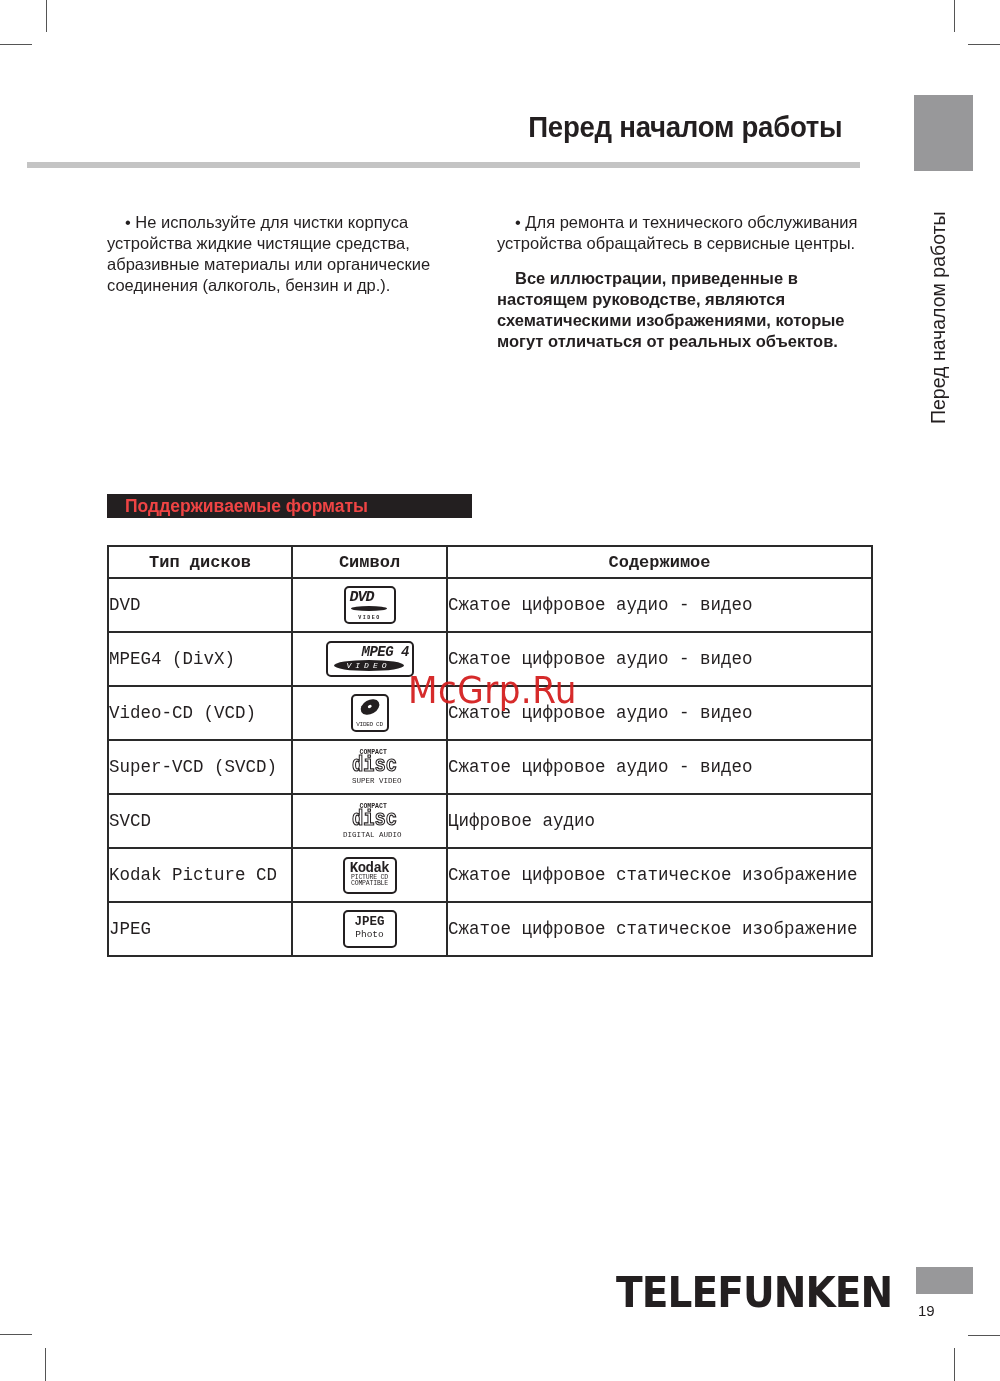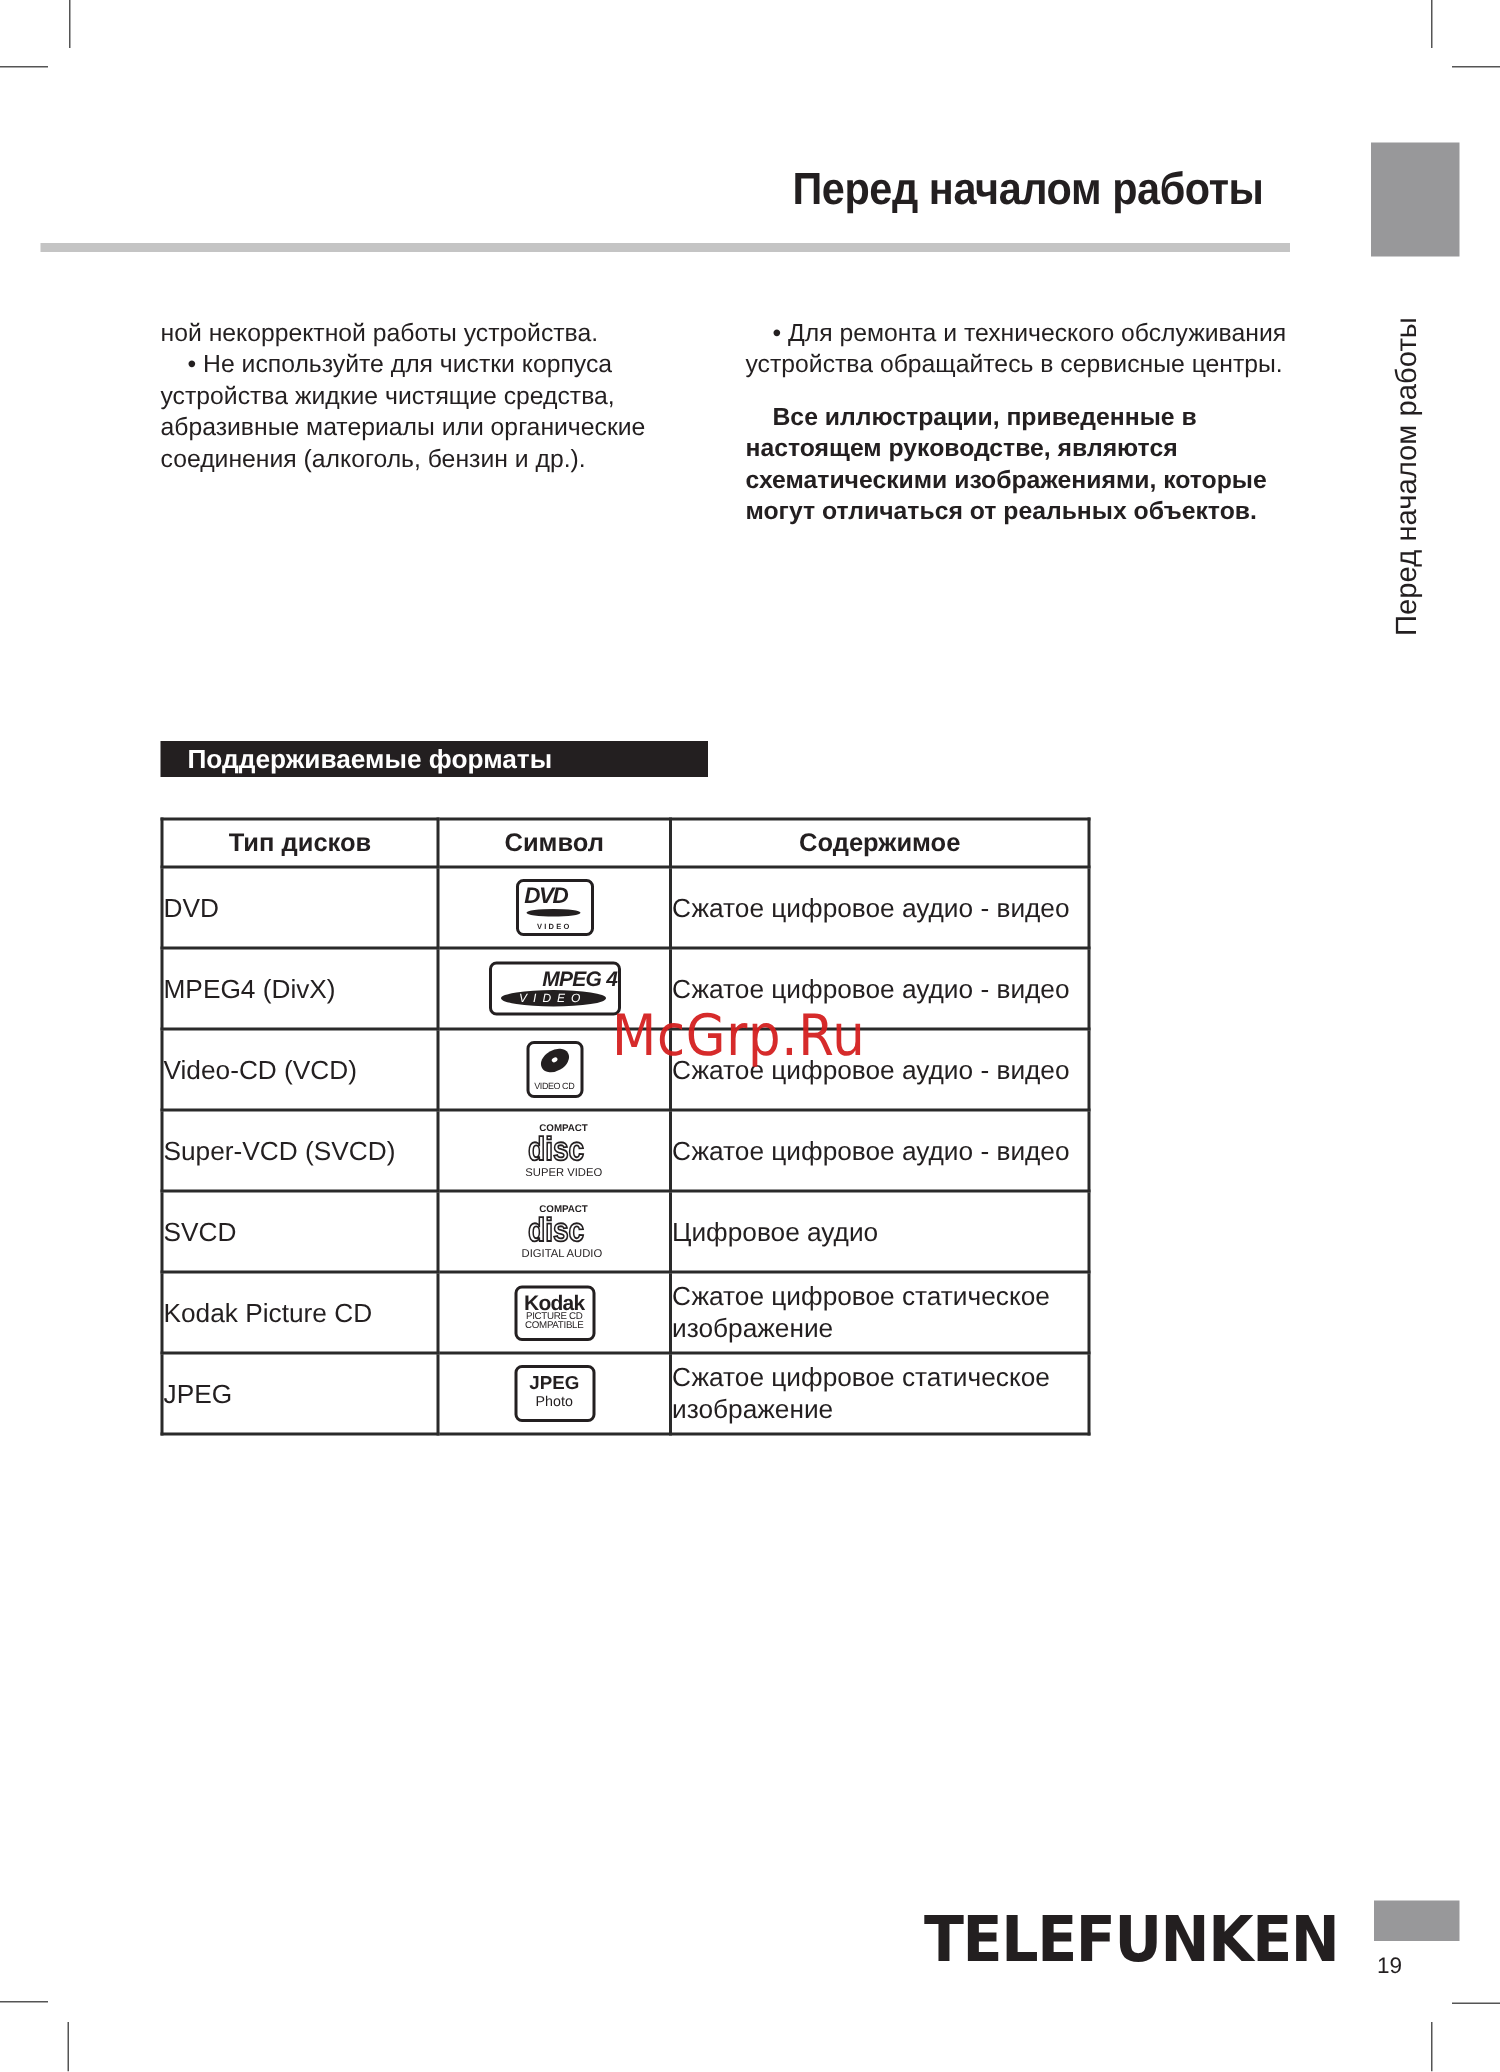--- a/index.html
+++ b/index.html
@@ -21,26 +21,26 @@
     transform: rotate(-90deg); white-space: nowrap; font-size: 19.5px; color: #231f20;
   }
   .col { position: absolute; font-size: 16.5px; line-height: 20.9px; color: #231f20; }
   .col p { margin: 0; }
   .col .ind { text-indent: 18px; }
   .col-left { left: 107px; top: 212px; width: 370px; }
   .col-right { left: 497px; top: 212px; width: 372px; }
   .bold-note { font-weight: bold; margin-top: 14px !important; text-indent: 18px; }
   .section-bar {
     position: absolute; left: 107px; top: 494px; width: 365px; height: 24px;
-    background: #231f20; color: #ffffff; font-weight: bold; font-size: 17.5px;
+    background: #231f20; color: #ef4444; font-weight: bold; font-size: 17.5px;
     line-height: 24px; padding-left: 18px; box-sizing: border-box;
   }
   table.formats {
-    position: absolute; left: 107px; top: 545px; width: 620px;
-    border-collapse: collapse; font-size: 17.5px; color: #231f20;
+    position: absolute; left: 107px; top: 545px; width: 766px;
+    border-collapse: collapse; font-size: 17.5px; color: #231f20; font-family: Liberation Mono, monospace;
   }
   table.formats th, table.formats td { border: 2px solid #2a2a2a; padding: 0; }
   table.formats th { height: 30px; font-weight: bold; text-align: center; font-size: 17px; }
   table.formats td { height: 52px; }
   td.type, td.content { padding-left: 9px; text-align: left; }
   td.sym { text-align: center; vertical-align: middle; }
   .logo-box {
     display: inline-block; border: 2px solid #231f20; border-radius: 5px;
     background: #fff; text-align: center; line-height: 1; vertical-align: middle;
   }
@@ -94,21 +94,20 @@
 <div class="crop" style="left:45px;top:1348px;width:1px;height:33px;"></div>
 <div class="crop" style="left:968px;top:1335px;width:32px;height:1px;"></div>
 <div class="crop" style="left:954px;top:1348px;width:1px;height:33px;"></div>
 
 <div class="title">Перед началом работы</div>
 <div class="rule"></div>
 <div class="tab-top"></div>
 <div class="side-label">Перед началом работы</div>
 
 <div class="col col-left">
-  <p>ной некорректной работы устройства.</p>
   <p class="ind">• Не используйте для чистки корпуса устройства жидкие чистящие средства, абразивные материалы или органические соединения (алкоголь, бензин и др.).</p>
 </div>
 <div class="col col-right">
   <p class="ind">• Для ремонта и технического обслуживания устройства обращайтесь в сервисные центры.</p>
   <p class="bold-note">Все иллюстрации, приведенные в настоящем руководстве, являются схематическими изображениями, которые могут отличаться от реальных объектов.</p>
 </div>
 
 <div class="section-bar">Поддерживаемые форматы</div>
 
 <table class="formats">

